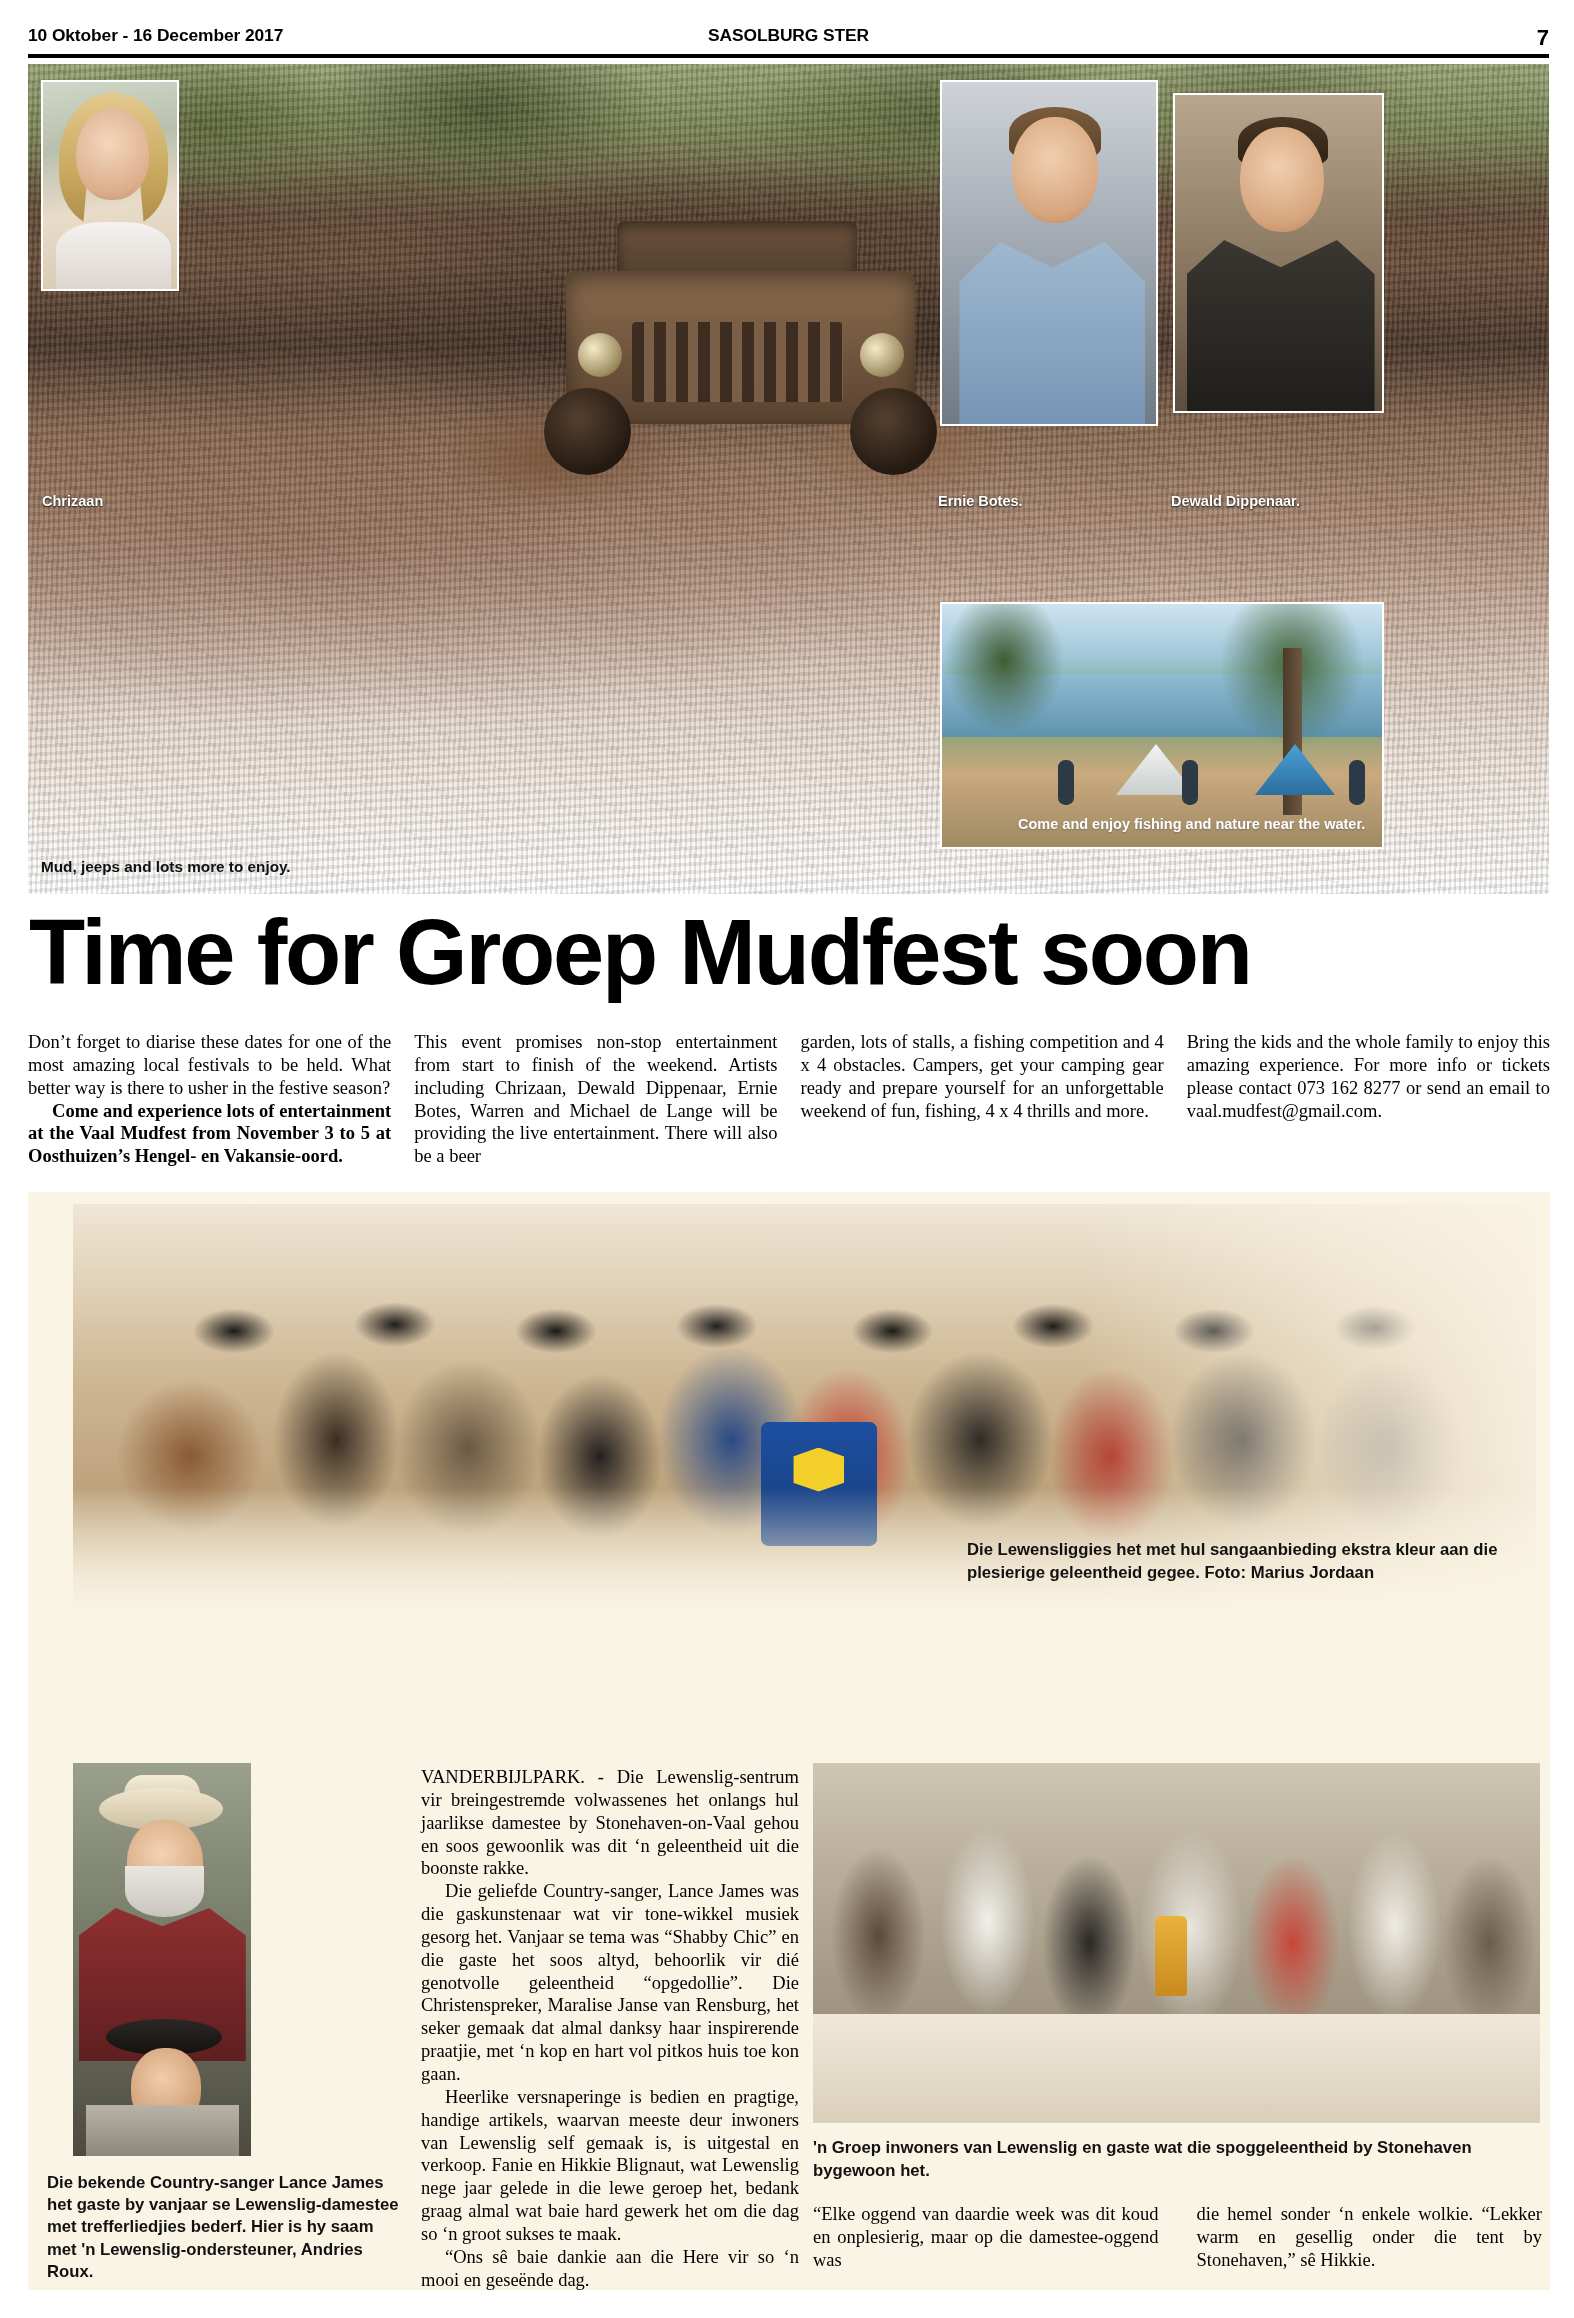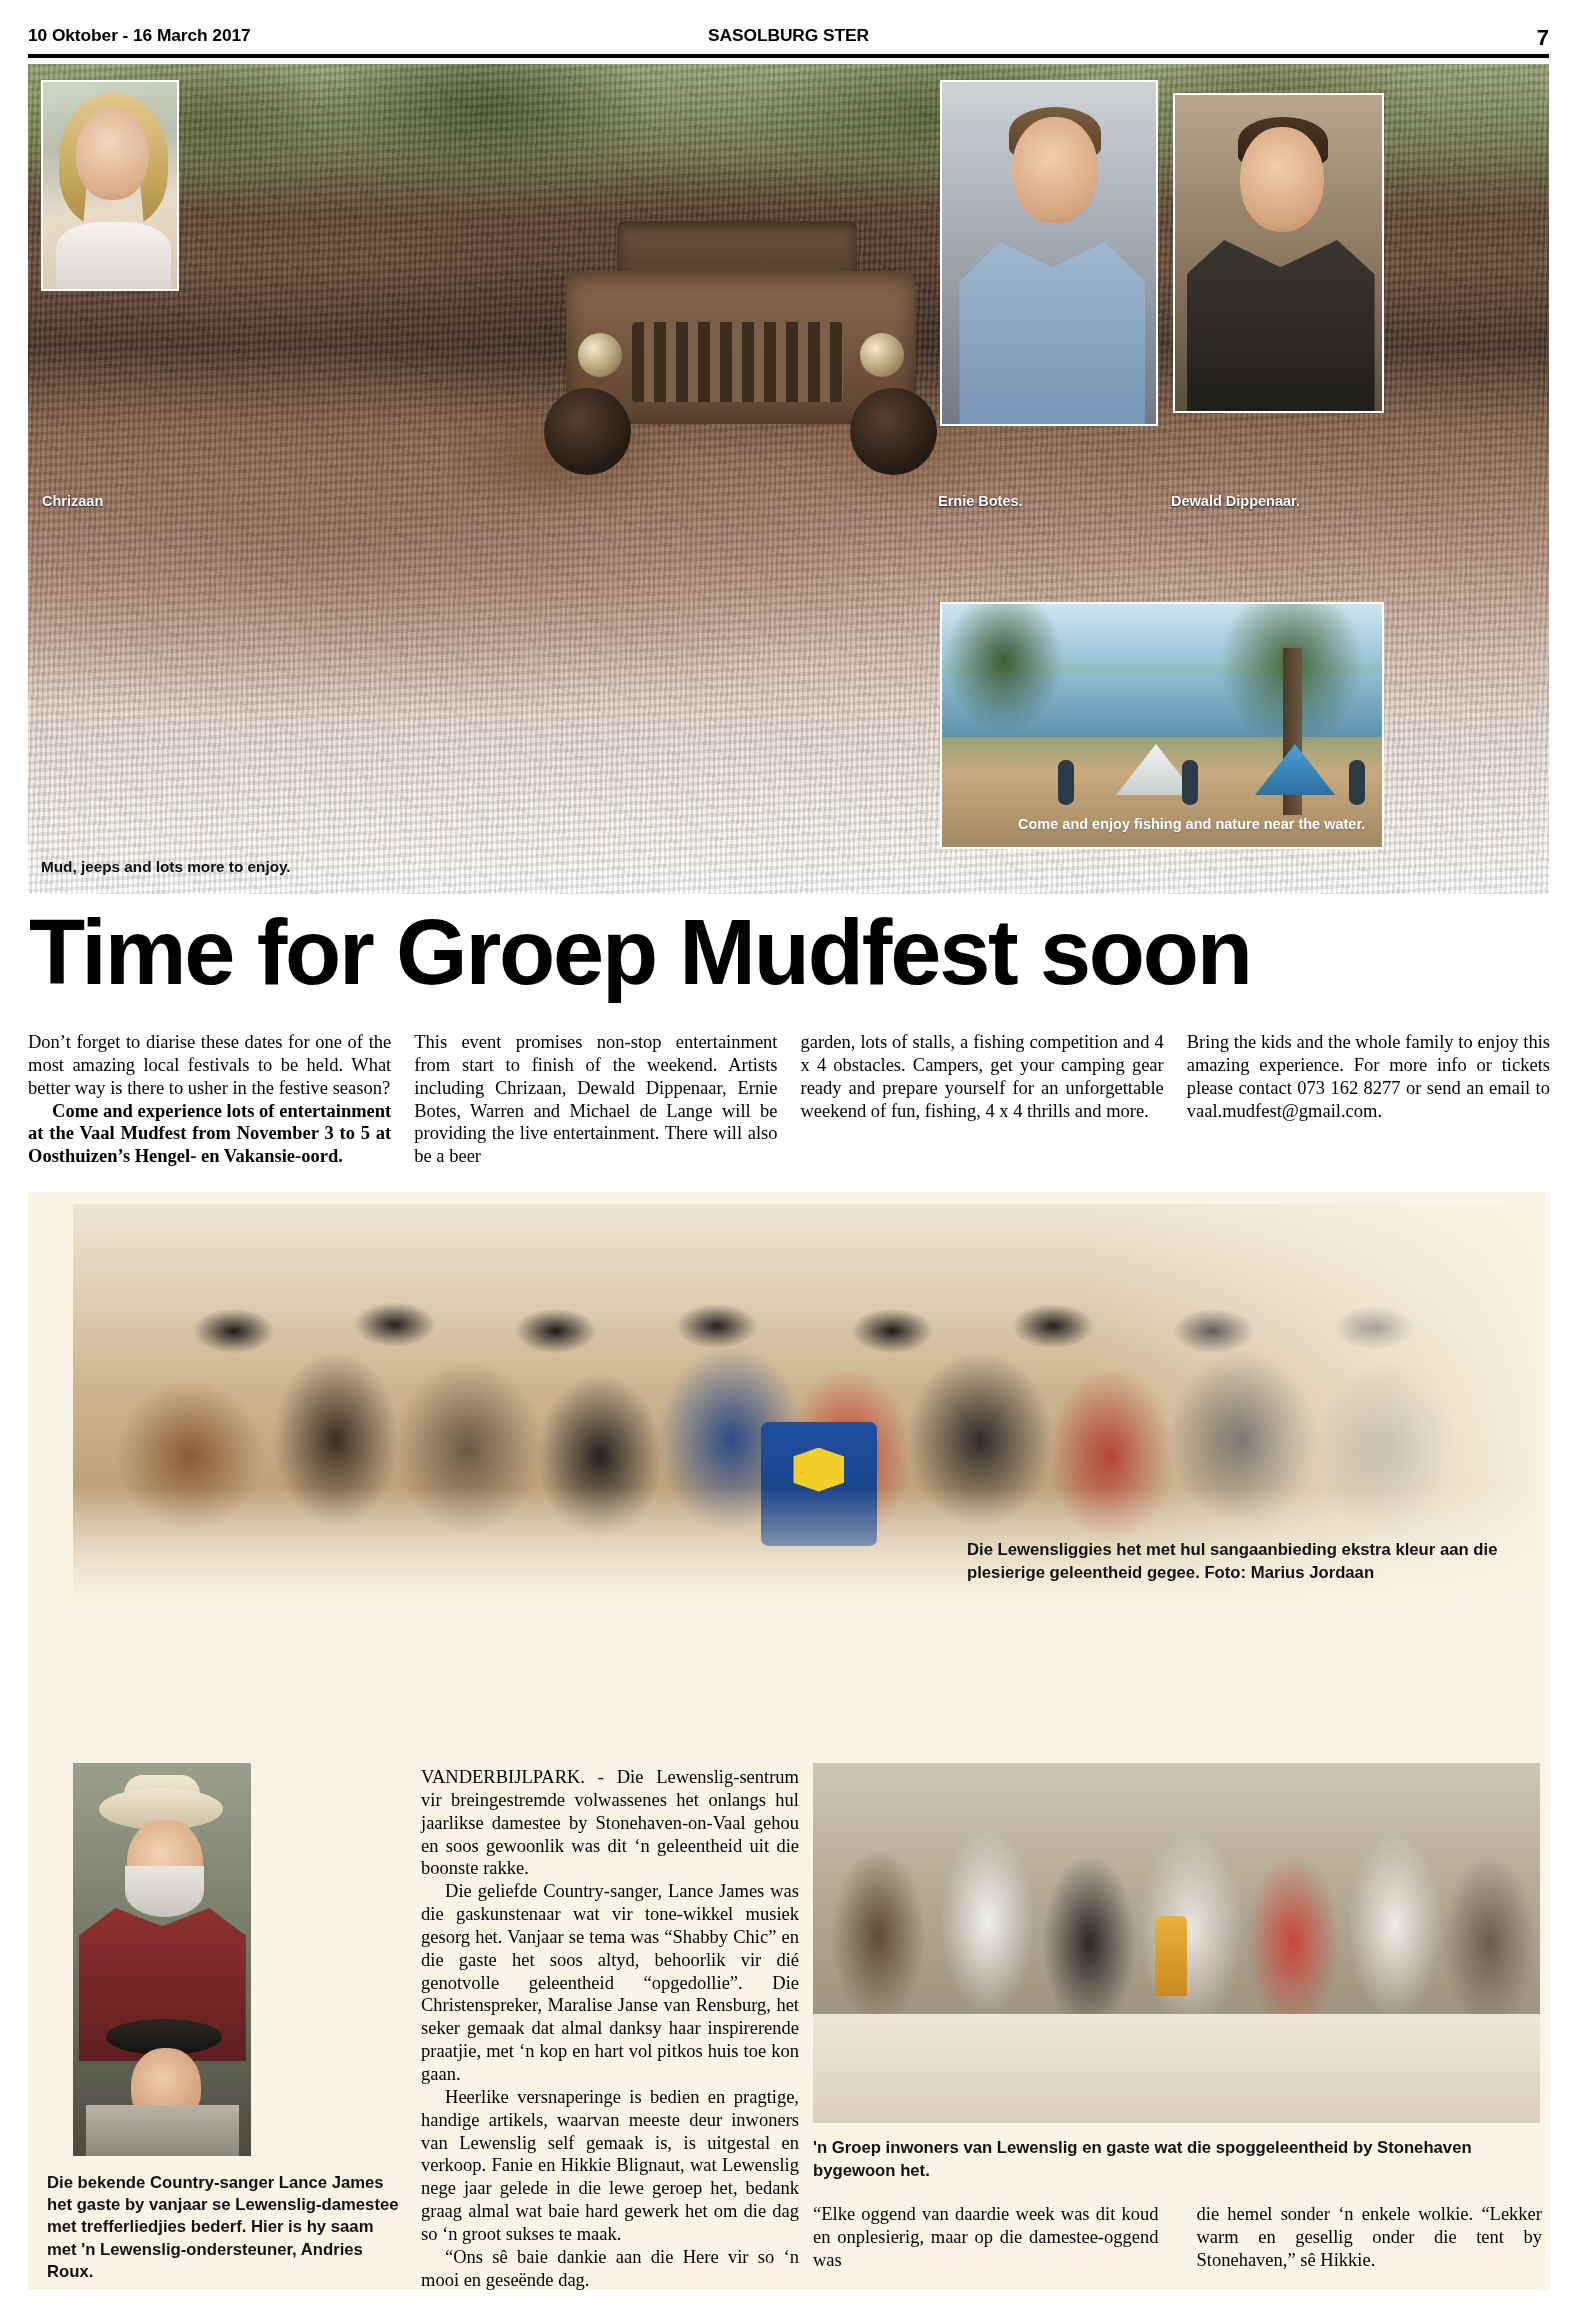--- a/index.html
+++ b/index.html
@@ -381,21 +381,21 @@
     margin:0; font-size:18.5px; line-height:1.235; text-align:justify;
     font-family:"Liberation Serif", serif; color:#000; hyphens:auto; -webkit-hyphens:auto;
   }
 </style>
 </head>
 <body>
 
 <div class="page">
 
   <div class="masthead">
-    <span>10 Oktober - 16 March 2017</span>
+    <span>10 Oktober - 16 December 2017</span>
     <span class="center">SASOLBURG STER</span>
     <span class="pageno">7</span>
   </div>
   <div class="masthead-rule"></div>
 
   <div class="hero">
     <div class="treeline"></div>
     <div class="mudtex"></div>
 
     <div class="jeep">

